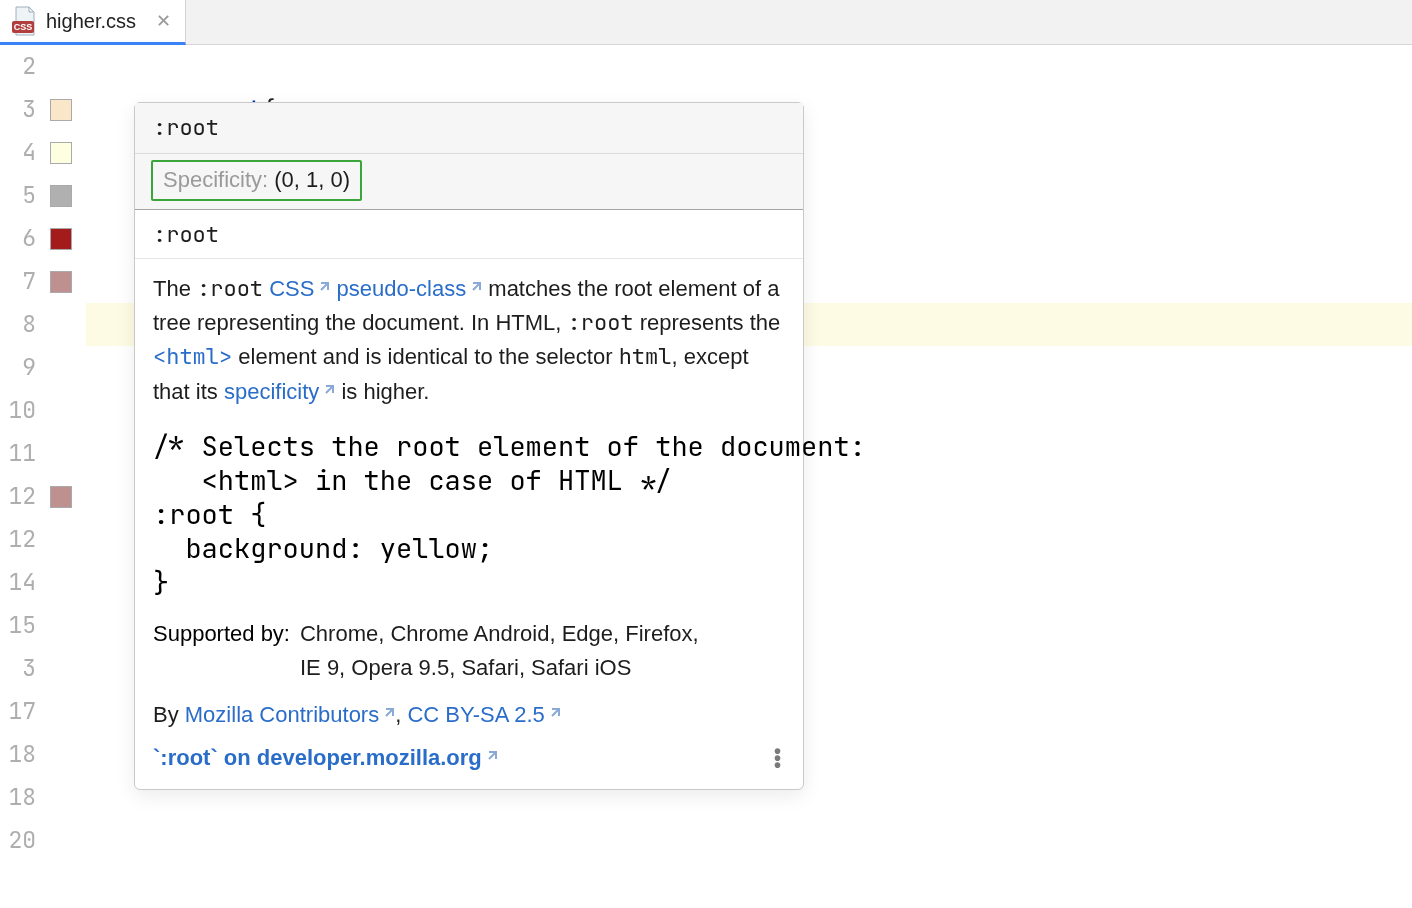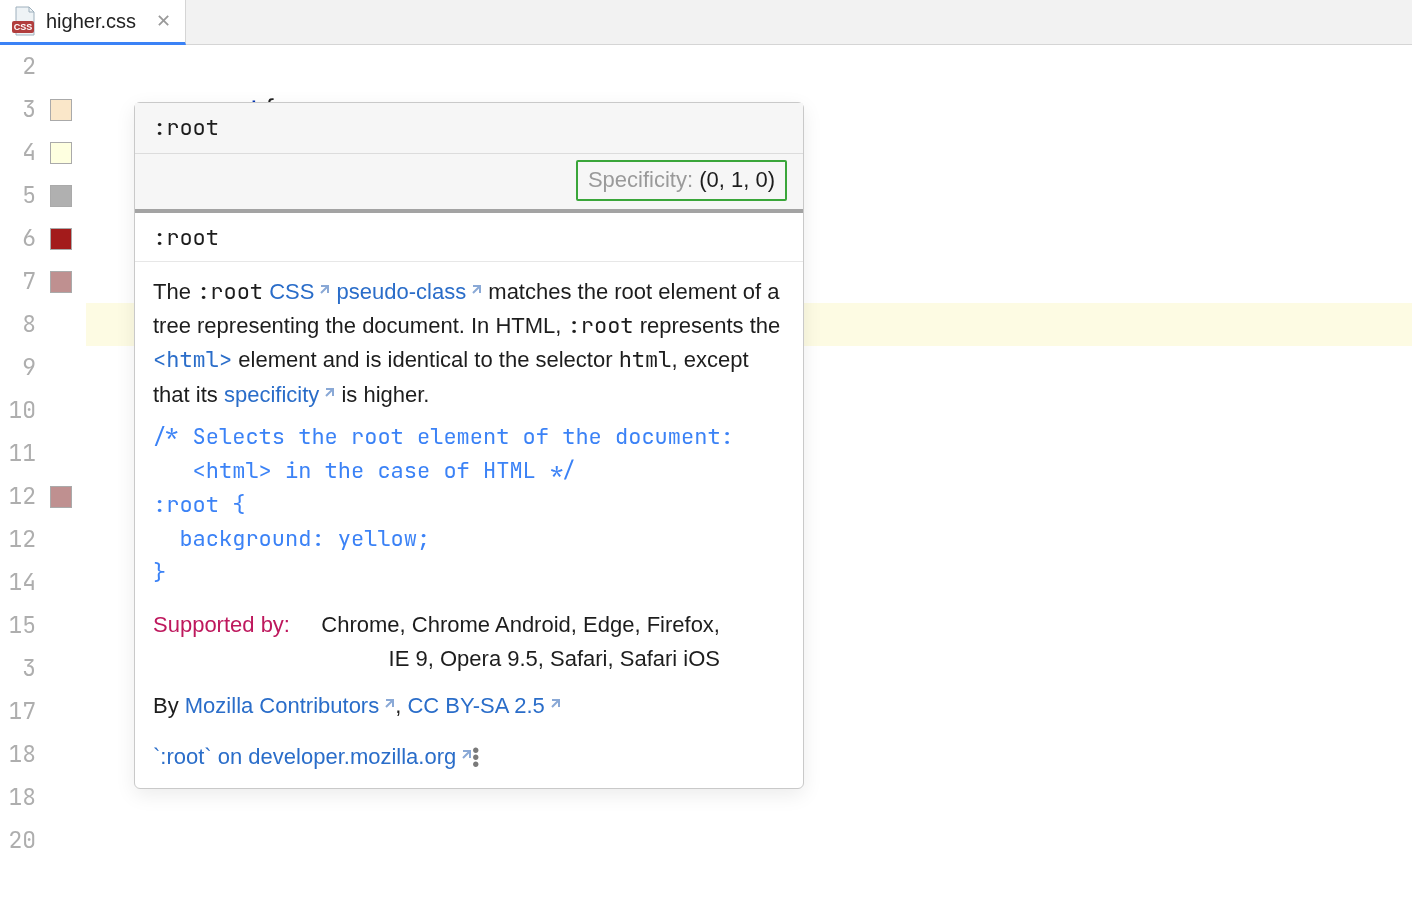--- a/index.html
+++ b/index.html
@@ -122,61 +122,62 @@
   }
   .popup .mono { font-family: "JetBrains Mono","Menlo","Consolas",monospace; }
   .popup-head {
     background: #f6f6f6;
     padding: 8px 18px;
     border-bottom: 1px solid #dcdcdc;
   }
   .popup-spec-row {
     background: #f6f6f6;
     padding: 6px 16px 8px;
-    border-bottom: 4px solid #a3a3a3;
-    text-align: right;
+    border-bottom: 1px solid #a3a3a3;
   }
   .spec-box {
     display: inline-block;
     border: 2px solid #3aa63a;
     border-radius: 2px;
     padding: 1px 10px 2px;
   }
   .spec-label { color: #9a9a9a; }
   .popup-sub {
     padding: 8px 18px 6px;
     border-bottom: 1px solid #e7e7e7;
   }
   .popup-body {
     padding: 12px 18px 2px;
   }
   .popup-body p { margin-bottom: 0; }
   .popup-body pre {
     font-family: "JetBrains Mono","Menlo","Consolas",monospace;
-    font-size: 22px;
-    color: #3b82f6;
-    margin: 8px 0 18px;
+    font-size: 27px;
+    color: #000000;
+    margin: 20px 0 18px;
     white-space: pre;
     line-height: 34px;
   }
   .link { color: #2a6dc9; cursor: pointer; }
   .ext-icon {
     display: inline-block;
     width: 14px; height: 14px;
     margin-left: 2px;
     vertical-align: 1px;
   }
   .ext-icon svg { width: 14px; height: 14px; stroke:#8aa9d6; }
   .supp-row { margin: 6px 0 12px; }
-  .supp-label { color: #be185d; margin-right: 10px; }
-  .attr-row { margin-bottom: 10px; }
+  .supp-label { color: #000000; margin-right: 10px; }
+  .attr-row { margin-bottom: 2px; }
   .mdn-row {
     padding: 4px 18px 14px;
     display: flex;
+    justify-content: space-between;
     align-items: center;
+    font-weight: bold;
   }
   .kebab {
     color: #7a7a7a;
     font-size: 20px;
     letter-spacing: 0;
     cursor: pointer;
     line-height: 8px;
     padding-right: 4px;
   }
   .kebab span { display: block; height: 7px; }
@@ -336,21 +337,21 @@
                 </svg></span></span><span> is higher.</span>
         </p>
 
         <pre>/* Selects the root element of the document:
    &lt;html&gt; in the case of HTML */
 :root {
   background: yellow;
 }</pre>
 
         <div class="supp-row">
-          <span class="supp-label">Supported by:</span><span style="display:inline-block; max-width:420px; vertical-align:top;text-align:right;">Chrome, Chrome Android, Edge, Firefox, IE 9, Opera 9.5, Safari, Safari iOS</span>
+          <span class="supp-label">Supported by:</span><span style="display:inline-block; max-width:420px; vertical-align:top;">Chrome, Chrome Android, Edge, Firefox, IE 9, Opera 9.5, Safari, Safari iOS</span>
         </div>
 
         <div class="attr-row">
           <span>By </span><span class="link"><span>Mozilla Contributors</span><span class="ext-icon"><svg viewBox="0 0 14 14">
                   <path d="M5 2h7v7M12 2L5 9" fill="none" stroke="#8aa9d6" stroke-width="2"></path>
                 </svg></span></span><span>, </span><span class="link"><span>CC BY-SA 2.5</span><span class="ext-icon"><svg viewBox="0 0 14 14">
                   <path d="M5 2h7v7M12 2L5 9" fill="none" stroke="#8aa9d6" stroke-width="2"></path>
                 </svg></span></span>
         </div>
       </div>

